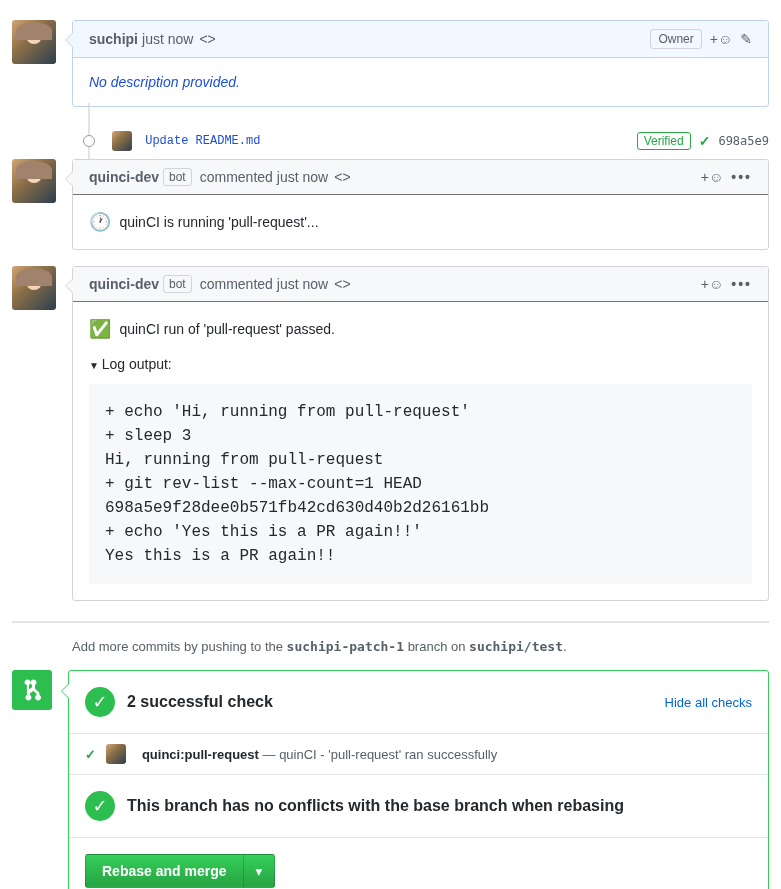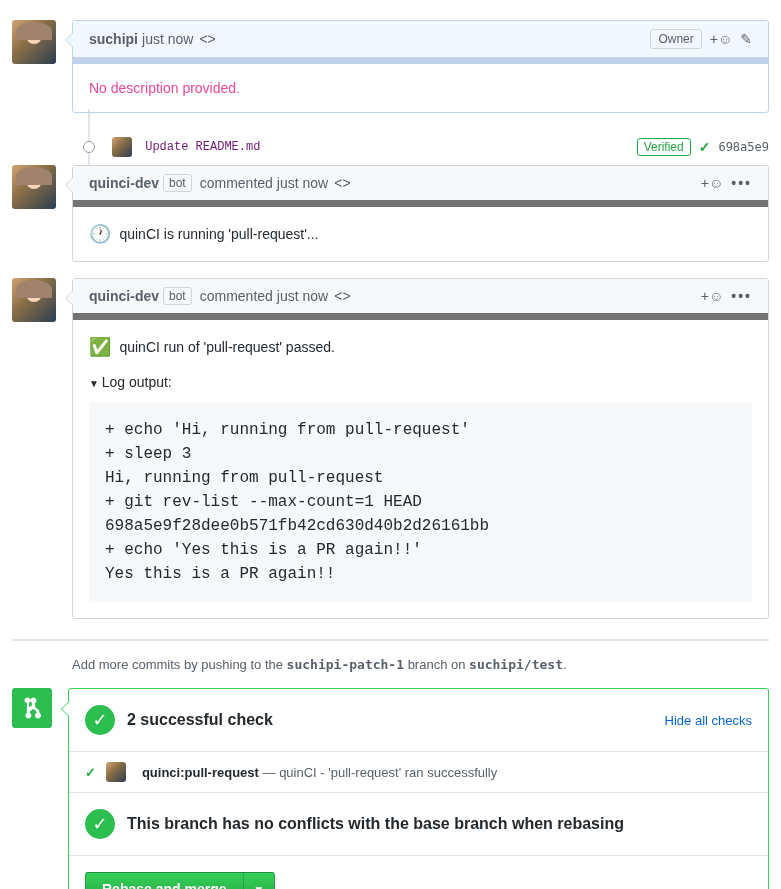--- a/index.html
+++ b/index.html
@@ -4,41 +4,41 @@
 <style>
 * { box-sizing: border-box; margin: 0; padding: 0; }
 body { font-family: -apple-system, BlinkMacSystemFont, "Segoe UI", Helvetica, Arial, sans-serif; font-size: 14px; color: #24292e; background: #fff; padding: 20px 12px; width: 781px; }
 .timeline-item { display: flex; gap: 16px; margin-bottom: 16px; }
 .avatar { width: 44px; height: 44px; border-radius: 3px; background: linear-gradient(135deg, #d4a574 0%, #8b6f47 40%, #2c3e50 100%); flex-shrink: 0; position: relative; overflow: hidden; }
 .avatar::before { content: ''; position: absolute; top: 8px; left: 50%; transform: translateX(-50%); width: 16px; height: 16px; background: #f5d5b5; border-radius: 50%; }
 .avatar::after { content: ''; position: absolute; top: 2px; left: 4px; width: 36px; height: 18px; background: #a0826d; border-radius: 50% 50% 0 0; }
 .avatar-small { width: 20px; height: 20px; border-radius: 3px; background: linear-gradient(135deg, #d4a574 0%, #8b6f47 40%, #2c3e50 100%); display: inline-block; vertical-align: middle; margin-right: 6px; }
 .comment-box { flex: 1; border: 1px solid #d1d5da; border-radius: 3px; min-width: 0; }
 .comment-box.highlighted { border-color: #c0d3eb; }
-.comment-header { padding: 8px 16px; background: #f6f8fa; border-bottom: 7px solid #737373; display: flex; align-items: center; position: relative; justify-content: flex-end; }
+.comment-header { padding: 8px 16px; background: #f6f8fa; border-bottom: 1px solid #737373; display: flex; align-items: center; position: relative; justify-content: flex-end; }
 .comment-header.highlighted { background: #f1f8ff; border-bottom-color: #c0d3eb; }
 .comment-header::before { content: ''; position: absolute; left: -8px; top: 11px; border: 8px solid transparent; border-left: 0; border-right-color: #d1d5da; }
 .comment-header::after { content: ''; position: absolute; left: -7px; top: 11px; border: 8px solid transparent; border-left: 0; border-right-color: #f6f8fa; }
 .comment-header.highlighted::before { border-right-color: #c0d3eb; }
 .comment-header.highlighted::after { border-right-color: #f1f8ff; }
 .author { font-weight: 600; color: #586069; }
 .timestamp { color: #586069; margin-left: 4px; }
 .bot-badge { border: 1px solid #d1d5da; border-radius: 3px; padding: 1px 5px; font-size: 12px; color: #586069; margin: 0 4px; }
 .owner-badge { border: 1px solid #d1d5da; border-radius: 3px; padding: 2px 7px; font-size: 12px; color: #586069; }
 .header-right { margin-left: auto; display: flex; align-items: center; gap: 8px; }
 .code-icon { color: #586069; margin-left: 6px; }
 .reaction-btn { color: #586069; cursor: pointer; font-size: 14px; }
 .kebab { color: #586069; cursor: pointer; letter-spacing: 2px; font-weight: bold; }
 .pencil-icon { color: #586069; cursor: pointer; }
 .comment-body { padding: 16px; }
-.no-desc { color: #ec4899; }
+.no-desc { color: #1d4ed8; font-style: italic; }
 .commit-row { display: flex; align-items: center; padding: 8px 0; margin-left: 76px; position: relative; }
 .commit-row::before { content: ''; position: absolute; left: 0; top: 50%; width: 10px; height: 10px; border: 1px solid #959da5; border-radius: 50%; transform: translate(-5px, -50%); background: #fff; }
 .commit-line { position: absolute; left: 0; top: -20px; bottom: -20px; width: 2px; background: #e1e4e8; z-index: -1; }
-.commit-msg { font-family: SFMono-Regular, Consolas, "Liberation Mono", Menlo, monospace; font-size: 12px; color: #701a75; flex: 1; margin-left: 24px; }
+.commit-msg { font-family: SFMono-Regular, Consolas, "Liberation Mono", Menlo, monospace; font-size: 12px; color: #1d4ed8; flex: 1; margin-left: 24px; }
 .commit-right { display: flex; align-items: center; gap: 8px; }
 .verified-badge { border: 1px solid #28a745; color: #28a745; border-radius: 3px; padding: 1px 6px; font-size: 12px; }
 .check-green { color: #28a745; font-weight: bold; }
 .commit-sha { color: #586069; font-family: SFMono-Regular, Consolas, monospace; font-size: 12px; }
 .status-line { display: flex; align-items: center; gap: 8px; }
 .status-emoji { font-size: 18px; }
 .details { margin-top: 16px; }
 .details summary { cursor: pointer; font-weight: 400; list-style: none; }
 .details summary::before { content: '▼ '; font-size: 10px; }
 .code-block { background: #f6f8fa; padding: 16px; margin-top: 12px; font-family: SFMono-Regular, Consolas, "Liberation Mono", Menlo, monospace; font-size: 16px; white-space: pre; overflow-x: auto; line-height: 1.5; }

